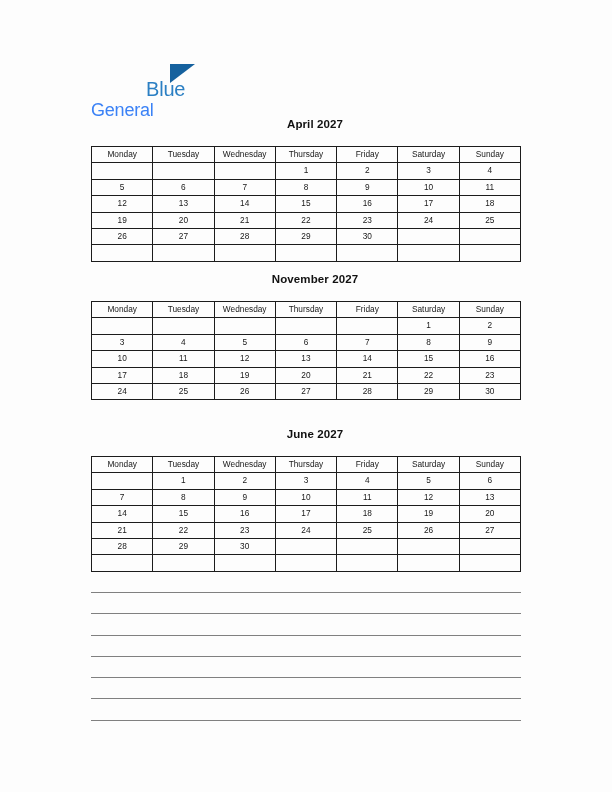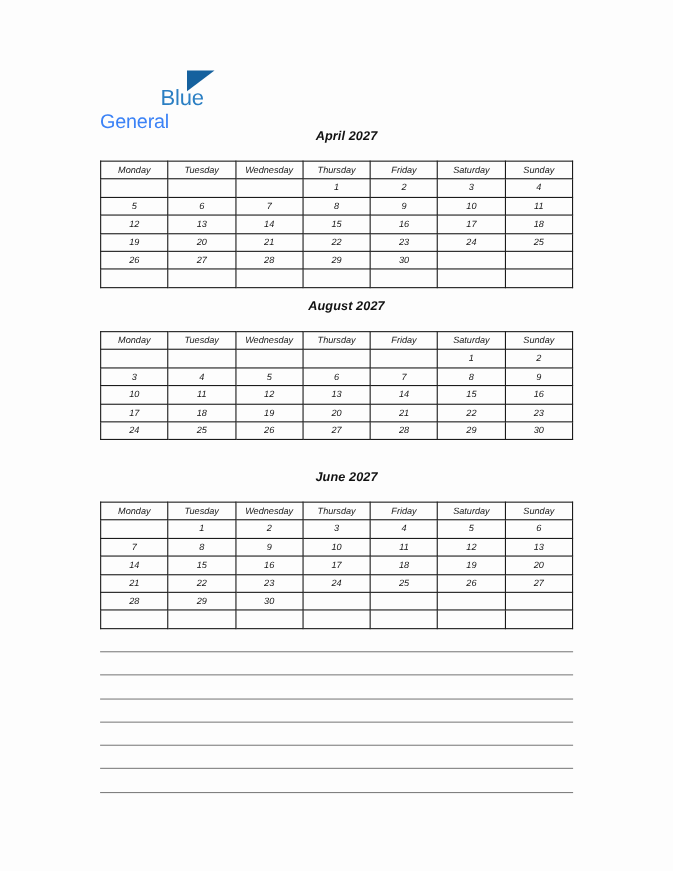--- a/index.html
+++ b/index.html
@@ -61,21 +61,20 @@
     height: 0;
     border-top: 19px solid #15619e;
     border-right: 25px solid transparent;
   }
 
   
   .month-block {
     position: absolute;
     left: 91px;
     width: 448px;
-    font-style: italic;
   }
   .month-title {
     text-align: center;
     font-size: 11.5px;
     font-weight: bold;
     color: #111;
     margin: 0 0 5px 0;
     letter-spacing: 0.1px;
   }
   table.cal {
@@ -192,21 +191,21 @@
             <td></td>
             <td></td>
             <td></td>
             <td></td>
           </tr>
       </tbody>
     </table>
   </div>
 
   <div class="month-block" id="month-1" style="top:273px;">
-    <div class="month-title">August 2027</div>
+    <div class="month-title">November 2027</div>
     <table class="cal">
       <thead>
         <tr>
           <th>Monday</th>
           <th>Tuesday</th>
           <th>Wednesday</th>
           <th>Thursday</th>
           <th>Friday</th>
           <th>Saturday</th>
           <th>Sunday</th>

